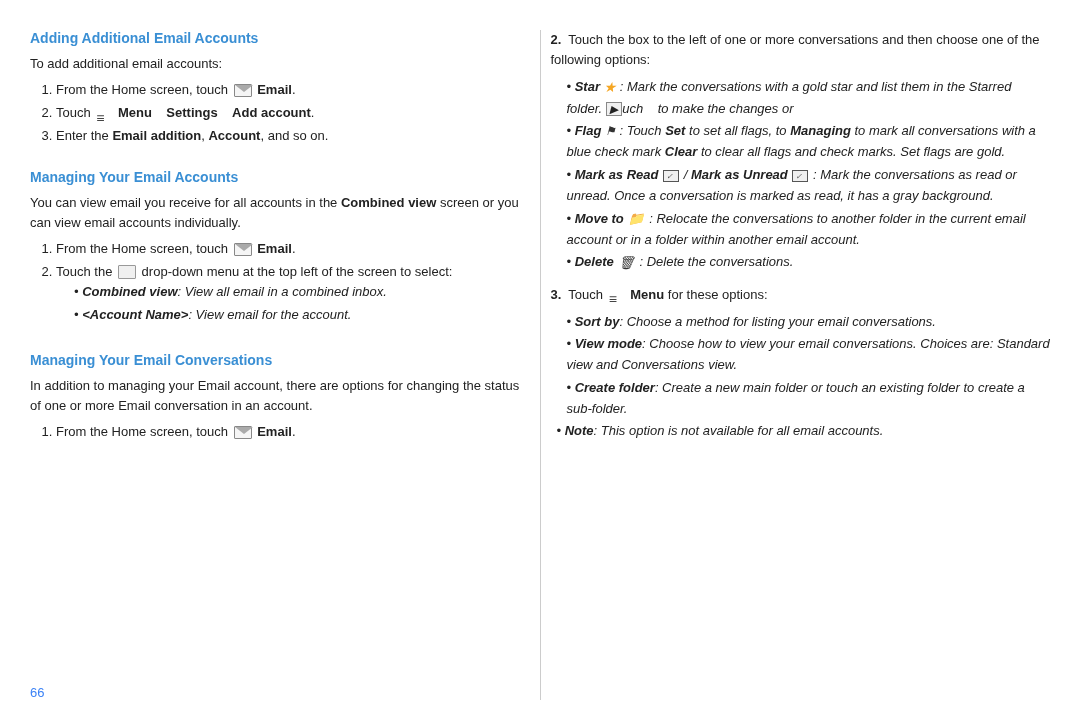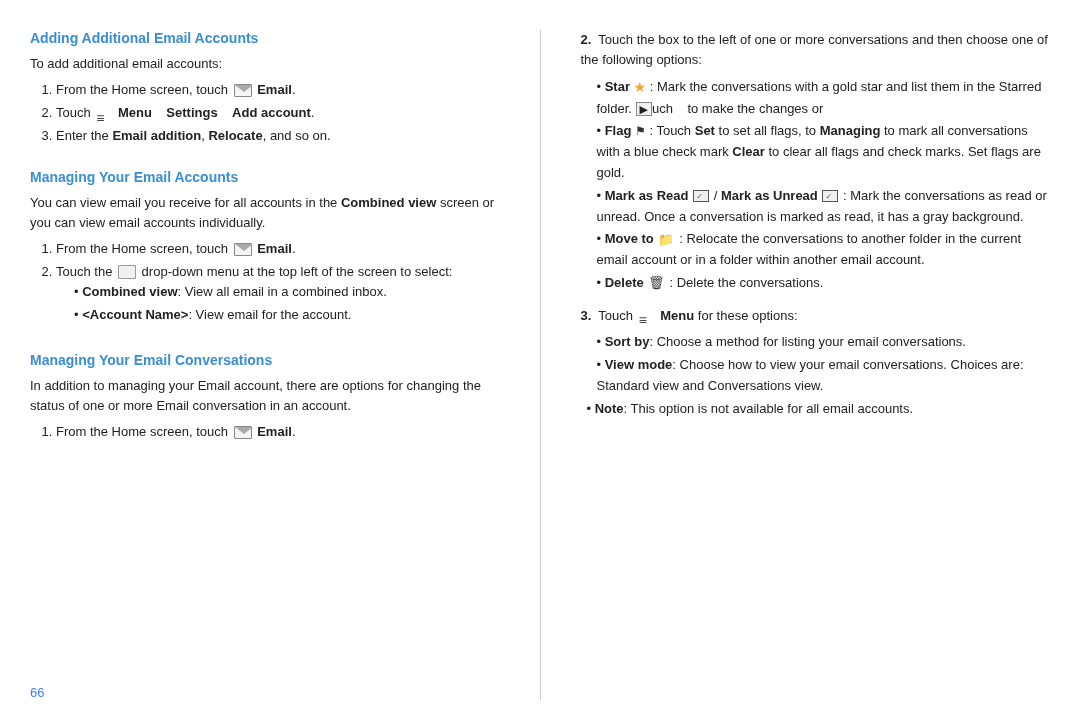--- a/index.html
+++ b/index.html
@@ -11,21 +11,20 @@
       font-size: 13px;
       color: #222;
       overflow: hidden;
       display: flex;
     }
     .page {
       display: flex;
       width: 100%;
       height: 100%;
       padding: 30px 30px 20px 30px;
-      gap: 30px;
       justify-content: center;
     }
     .col {
       flex: 1;
       display: flex;
       flex-direction: column;
       gap: 0;
     }
     .section-title {
       color: #3a8fd4;
@@ -53,20 +52,21 @@
     }
     ul {
       margin-left: 10px;
       margin-bottom: 6px;
       list-style: none;
     }
     ul li {
       font-size: 13px;
       line-height: 1.6;
       margin-bottom: 2px;
+      font-style: italic;
     }
     ul li::before {
       content: "• ";
     }
     .bold { font-weight: bold; }
     .email-icon {
       display: inline-block;
       width: 18px;
       height: 13px;
       border: 1px solid #888;
@@ -172,21 +172,21 @@
     <ol>
       <li>
         From the Home screen, touch
         <span class="email-icon"></span>
         <span class="bold">Email</span>.
       </li>
       <li>
         Touch <span class="menu-icon"></span> <span class="bold">Menu</span> &nbsp;&nbsp; <span class="bold">Settings</span> &nbsp;&nbsp; <span class="bold">Add account</span>.
       </li>
       <li>
-        Enter the <span class="bold">Email addition</span>, <span class="bold">Relocate</span>, and so on.
+        Enter the <span class="bold">Email addition</span>, <span class="bold">Account</span>, and so on.
       </li>
     </ol>
 
     <h2 class="section-title">Managing Your Email Accounts</h2>
     <p>You can view email you receive for all accounts in the <span class="bold">Combined view</span> screen or you can view email accounts individually.</p>
     <ol>
       <li>
         From the Home screen, touch
         <span class="email-icon"></span>
         <span class="bold">Email</span>.
@@ -235,16 +235,17 @@
       </li>
       <li>
         <span class="bold">Delete</span> <span class="trash-icon">🗑</span> : Delete the conversations.
       </li>
     </ul>
 
     <p style="margin-top:4px;"><span class="bold">3.</span>&nbsp; Touch <span class="menu-icon"></span> <span class="bold">Menu</span> for these options:</p>
     <ul style="margin-left:16px;">
       <li><span class="bold">Sort by</span>: Choose a method for listing your email conversations.</li>
       <li><span class="bold">View mode</span>: Choose how to view your email conversations. Choices are: Standard view and Conversations view.</li>
+      <li><span class="bold">Create folder</span>: Create a new main folder or touch an existing folder to create a sub-folder.</li>
       <li style="list-style:none;margin-left:-10px;"><span class="bold">Note</span>: This option is not available for all email accounts.</li>
     </ul>
   </div>
 </div>
 
 </body></html>

